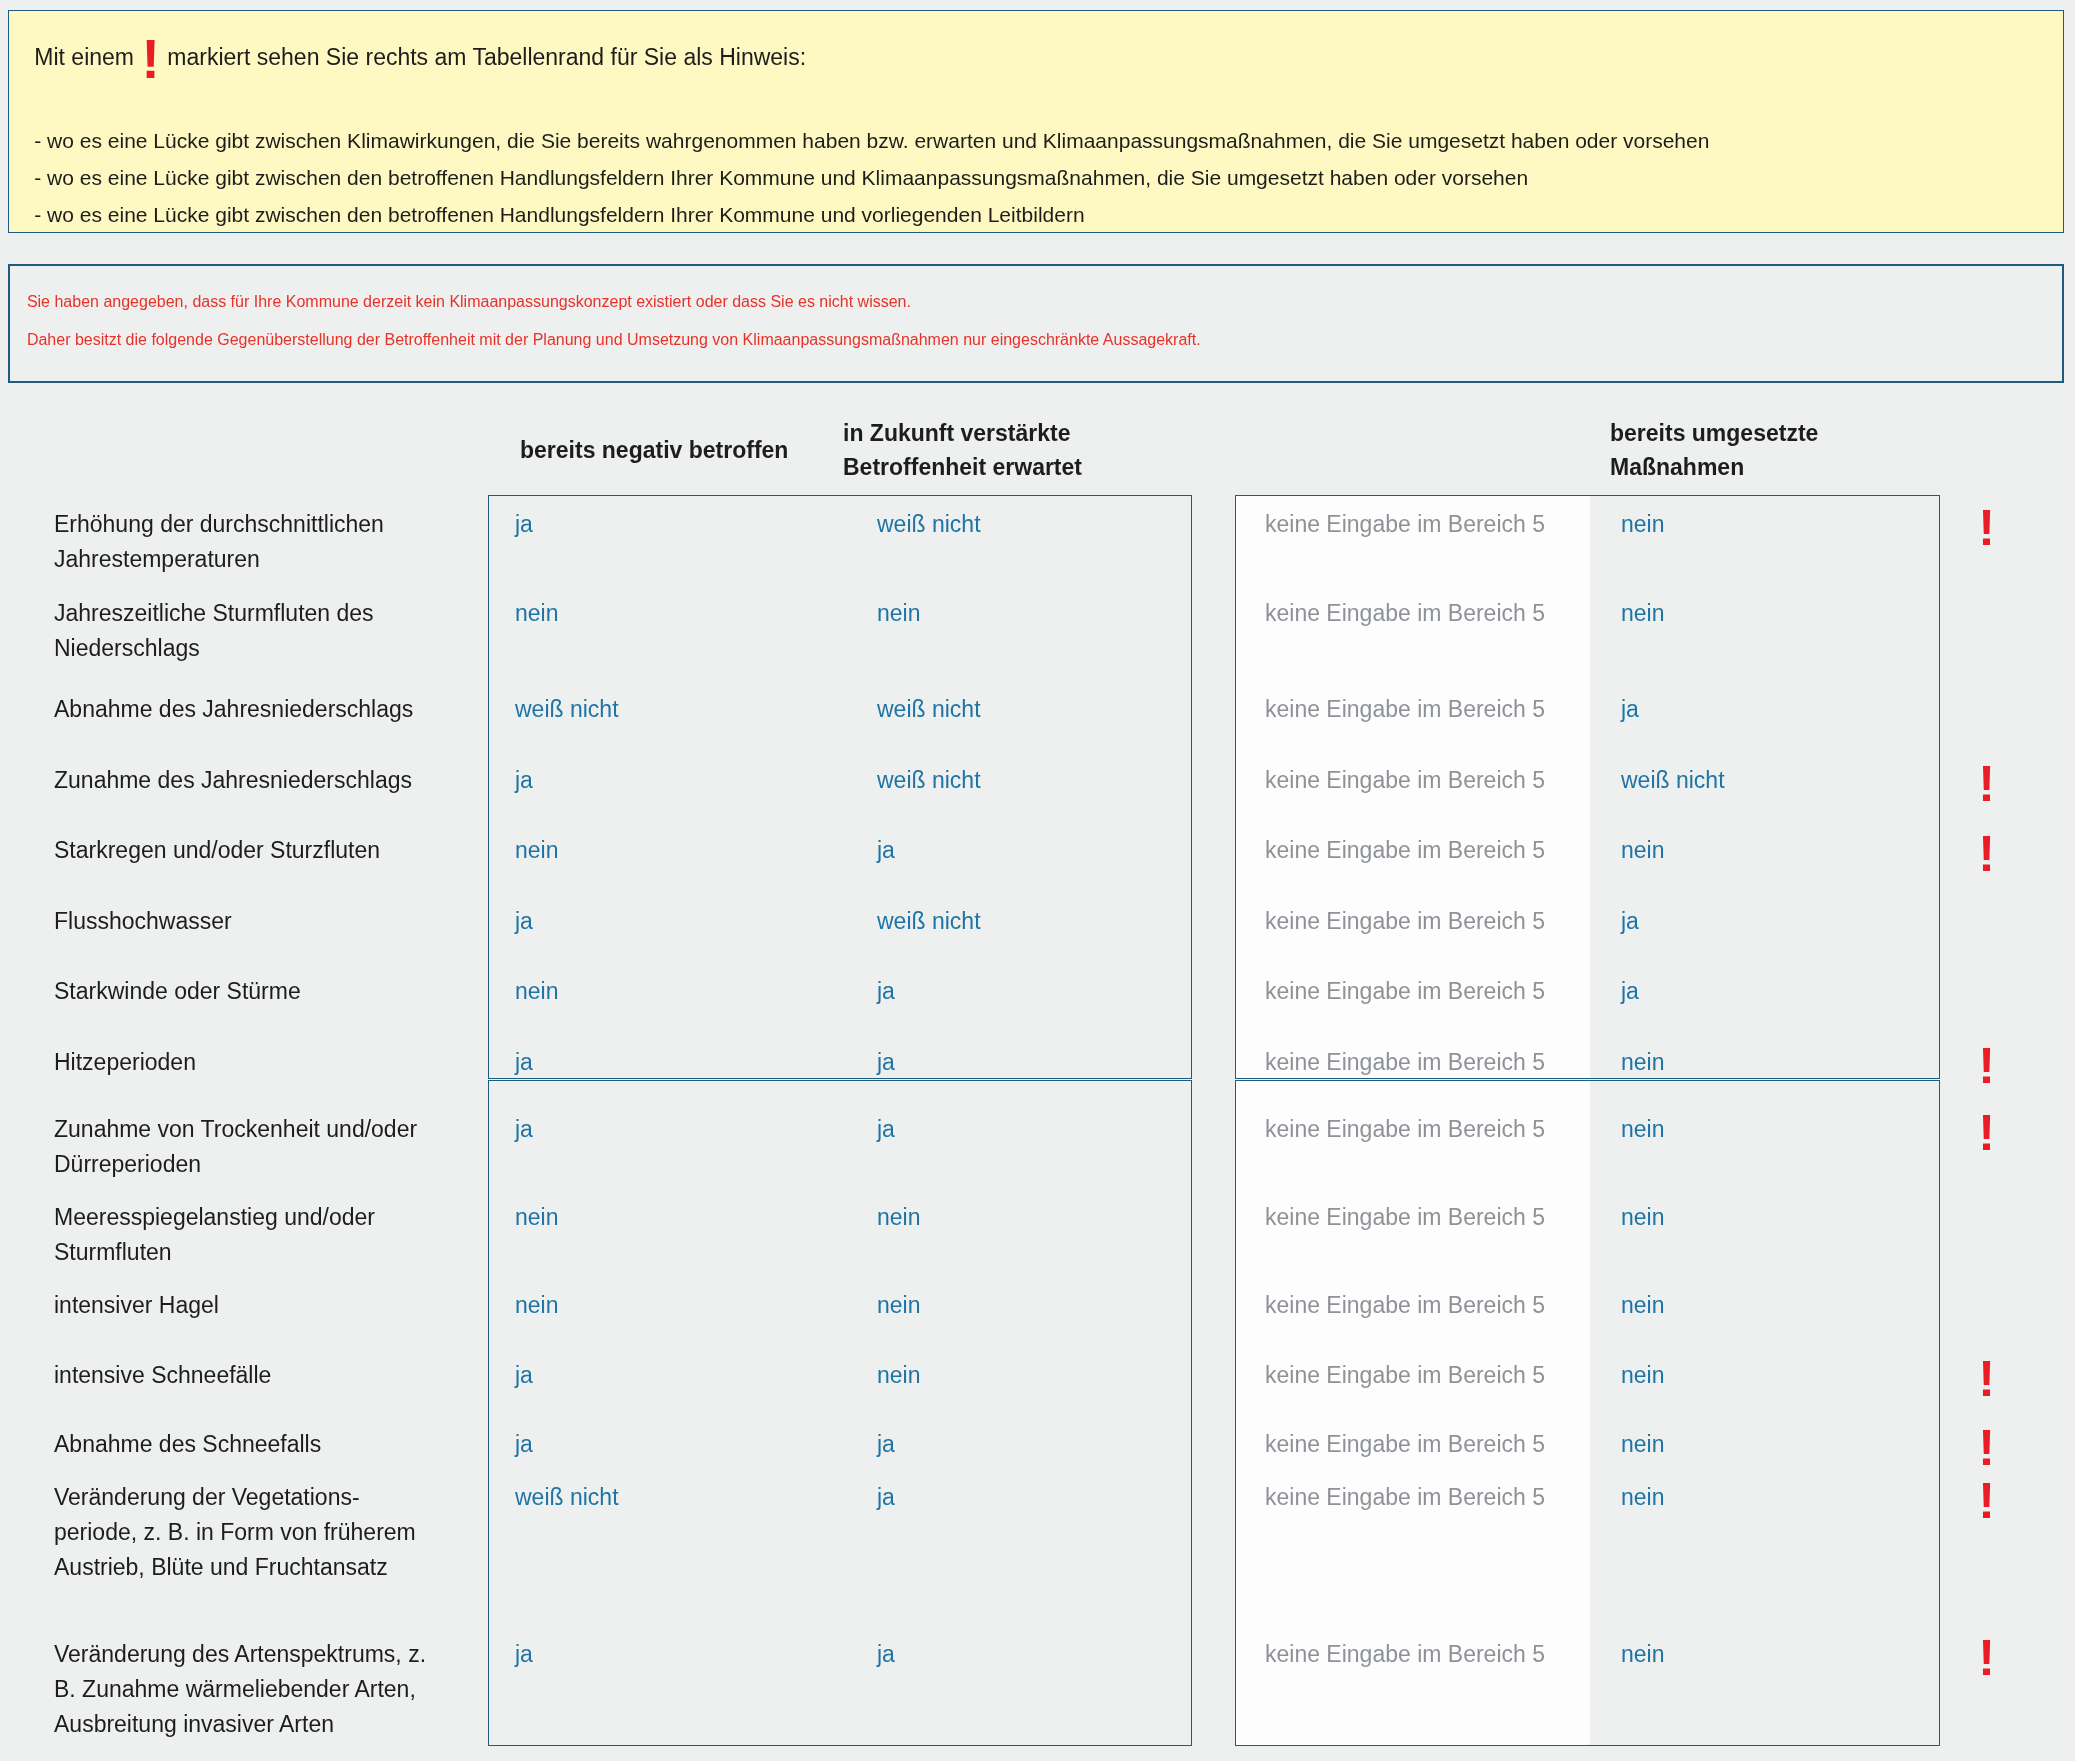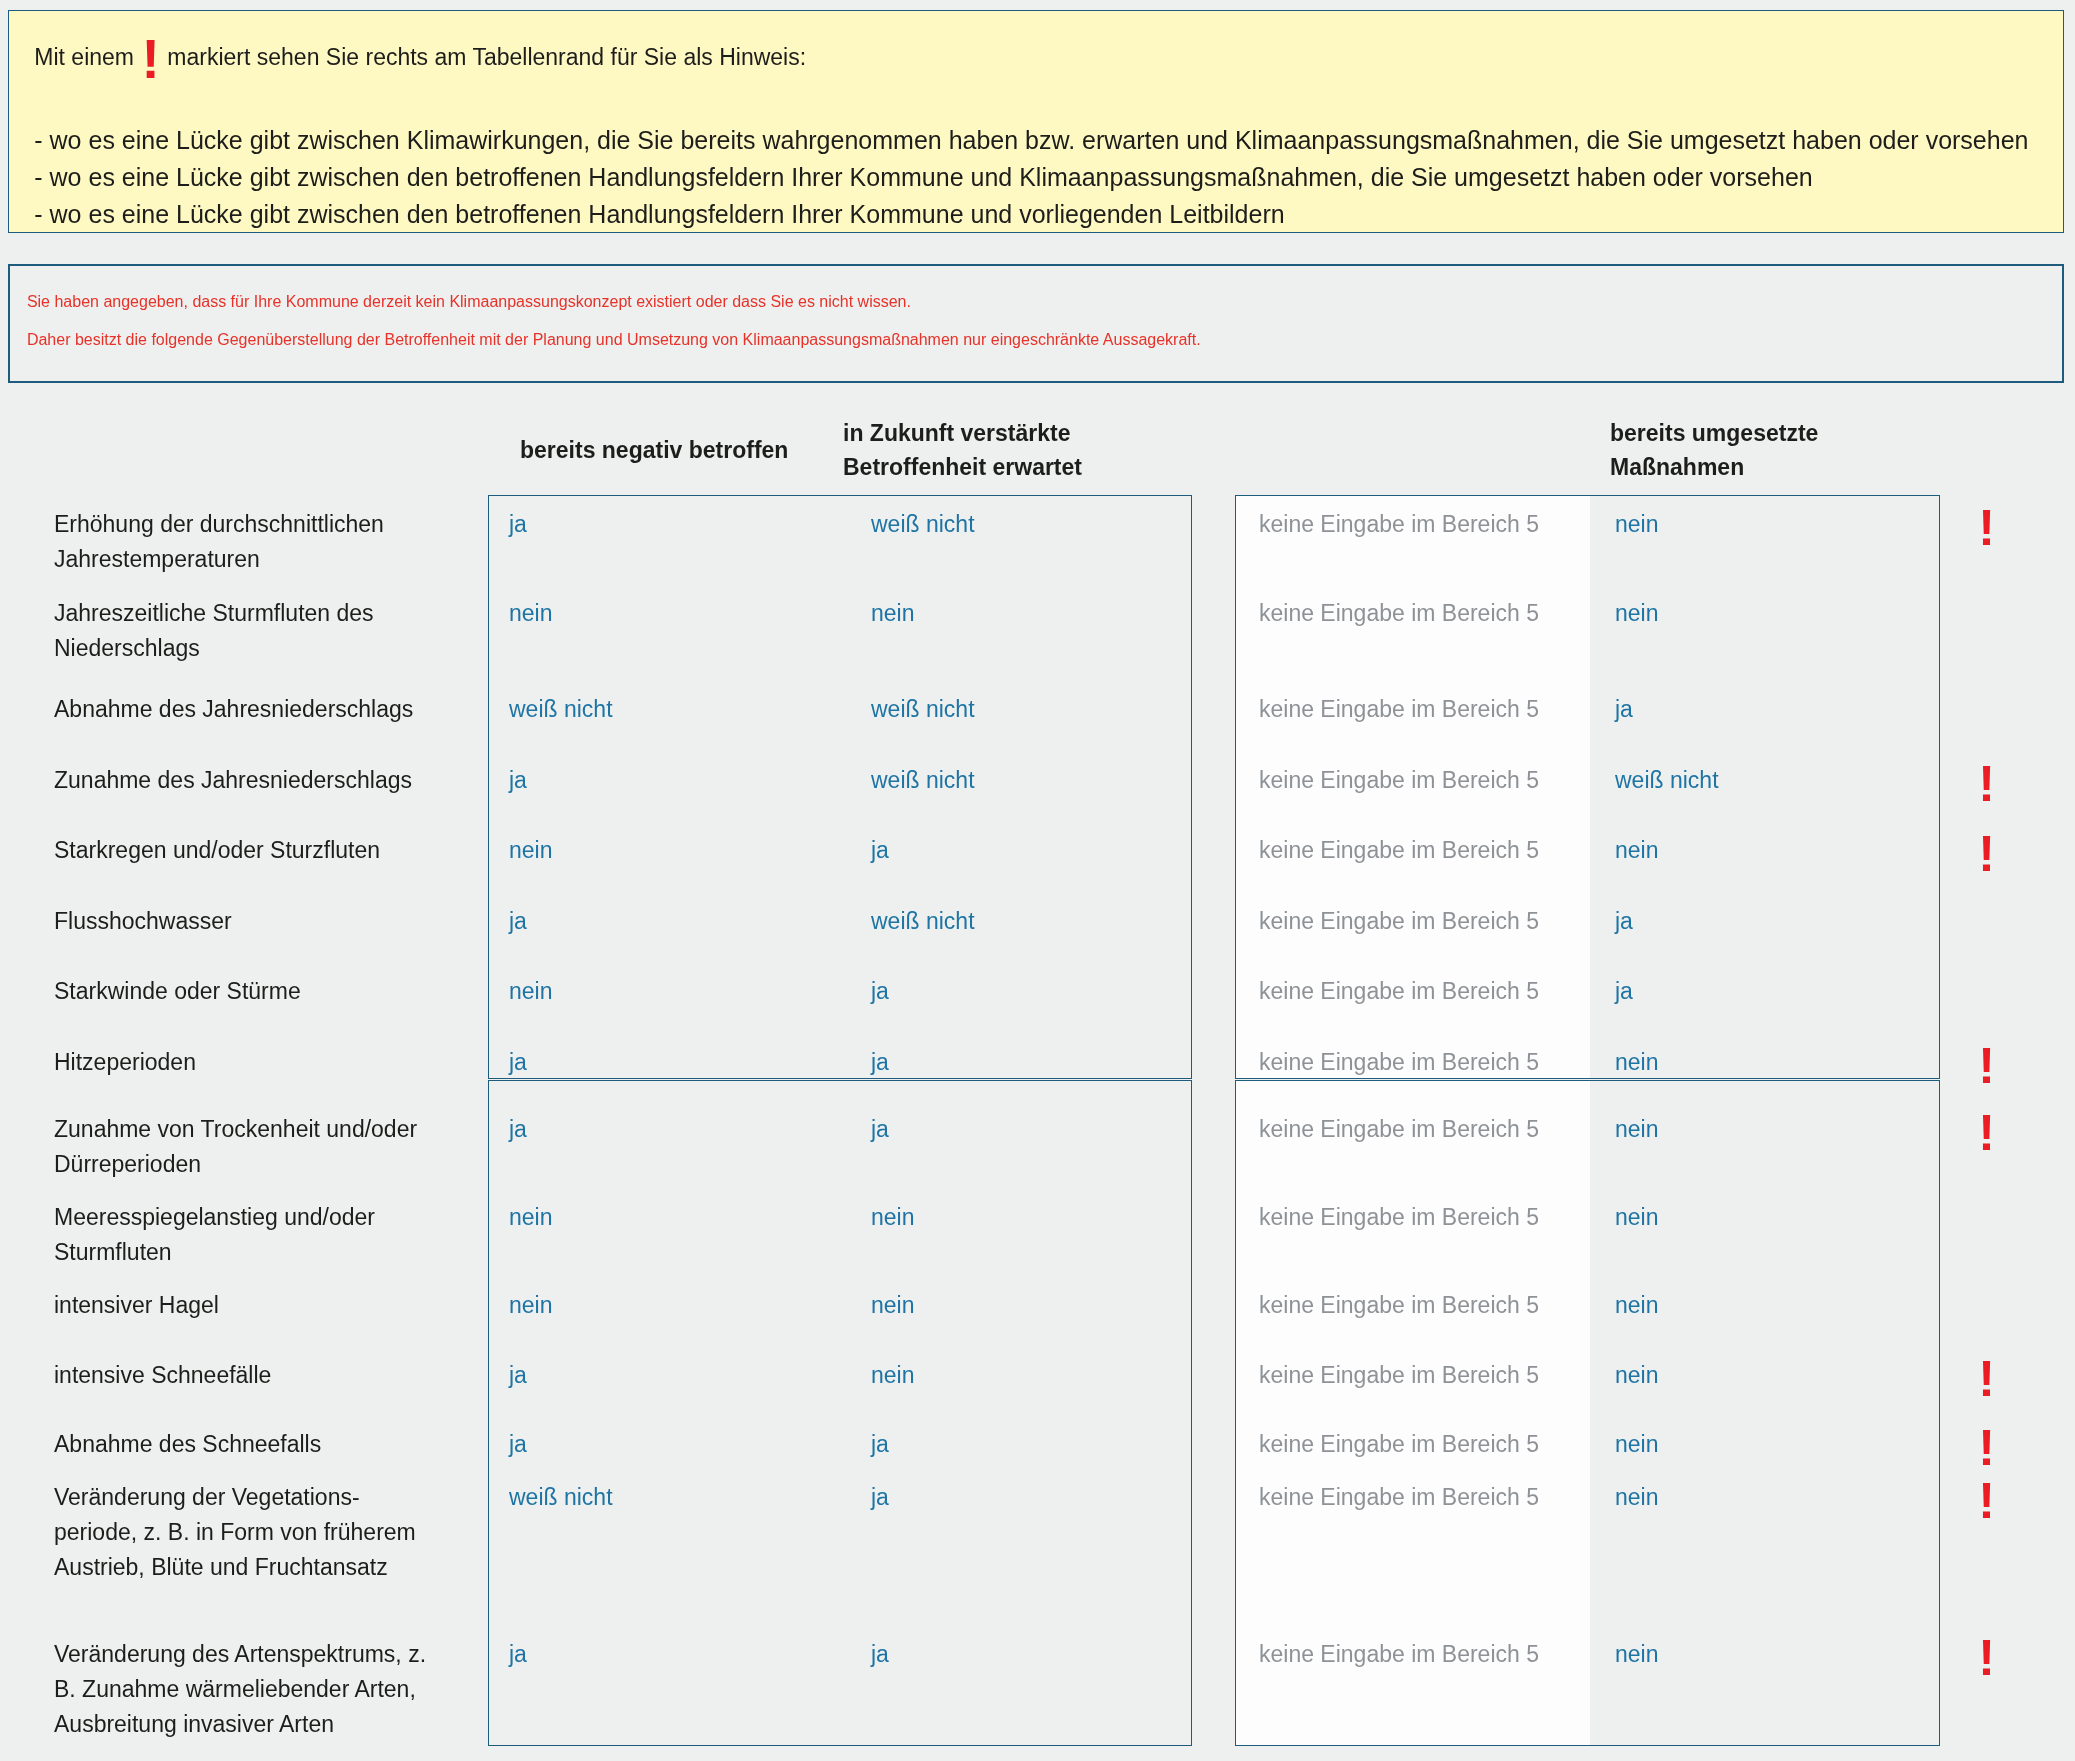--- a/index.html
+++ b/index.html
@@ -5,42 +5,42 @@
   html,body{margin:0;padding:0;background:#eef0ef;}
   .page{
     position:relative;width:2075px;height:1762px;background:#eef0ef;
     font-family:"Liberation Sans",sans-serif;color:#1d1d1b;overflow:hidden;
   }
   
   .notice{position:absolute;left:8.3px;top:10px;width:2054px;height:221px;
     border:1.7px solid #1e5c7d;background:#fef9c3;}
   .notice-title{position:absolute;left:25px;top:28px;font-size:23px;line-height:37px;white-space:nowrap;}
   .excl-inline{color:#ec1c24;font-weight:bold;font-size:55px;line-height:0;vertical-align:-12.5px;padding:0 7.5px;}
-  .notice-bullets{position:absolute;left:25px;top:111px;font-size:25px;line-height:37px;}
+  .notice-bullets{position:absolute;left:25px;top:111px;font-size:21px;line-height:37px;}
   
   .warnbox{position:absolute;left:8.3px;top:264px;width:2052px;height:115px;border:2.5px solid #1e5c7d;}
   .warn-lines{position:absolute;left:16.6px;top:17.4px;font-size:16px;line-height:38px;color:#e63229;}
   
   .colhead{position:absolute;font-weight:bold;font-size:23px;line-height:34px;white-space:pre-line;}
   .h1{left:520px;top:433px;}
   .h2{left:843px;top:416px;}
   .h3{left:1254px;top:416px;}
   .h4{left:1610px;top:416px;}
   
   .panel{position:absolute;border:1.7px solid #1e5c7d;}
   .pl-a{left:488px;top:495px;width:702px;height:582px;}
   .pl-b{left:488px;top:1080px;width:702px;height:664px;}
   .pr-a{left:1235px;top:495px;width:703px;height:582px;}
   .pr-b{left:1235px;top:1080px;width:703px;height:664px;}
   .band{position:absolute;left:0;top:0;bottom:0;width:354px;background:#fdfdfd;}
   
   .trow{position:absolute;left:0;width:2075px;height:0;}
   .cell{position:absolute;top:0;font-size:23px;line-height:35px;}
   .label{left:54px;width:415px;white-space:pre-line;color:#1d1d1b;}
-  .v{color:#1e74a4;white-space:nowrap;}
+  .v{color:#1e74a4;white-space:nowrap;margin-left:6px;}
   .c1{left:509px;}
   .c2{left:871px;}
   .c3{left:1259px;color:#8e9296;}
   .c4{left:1615px;}
   .marker{left:1965px;width:43px;top:0px;text-align:center;
     color:#ec1c24;font-weight:bold;font-size:50px;line-height:43px;}
 </style>
 </head>
 <body>
 

